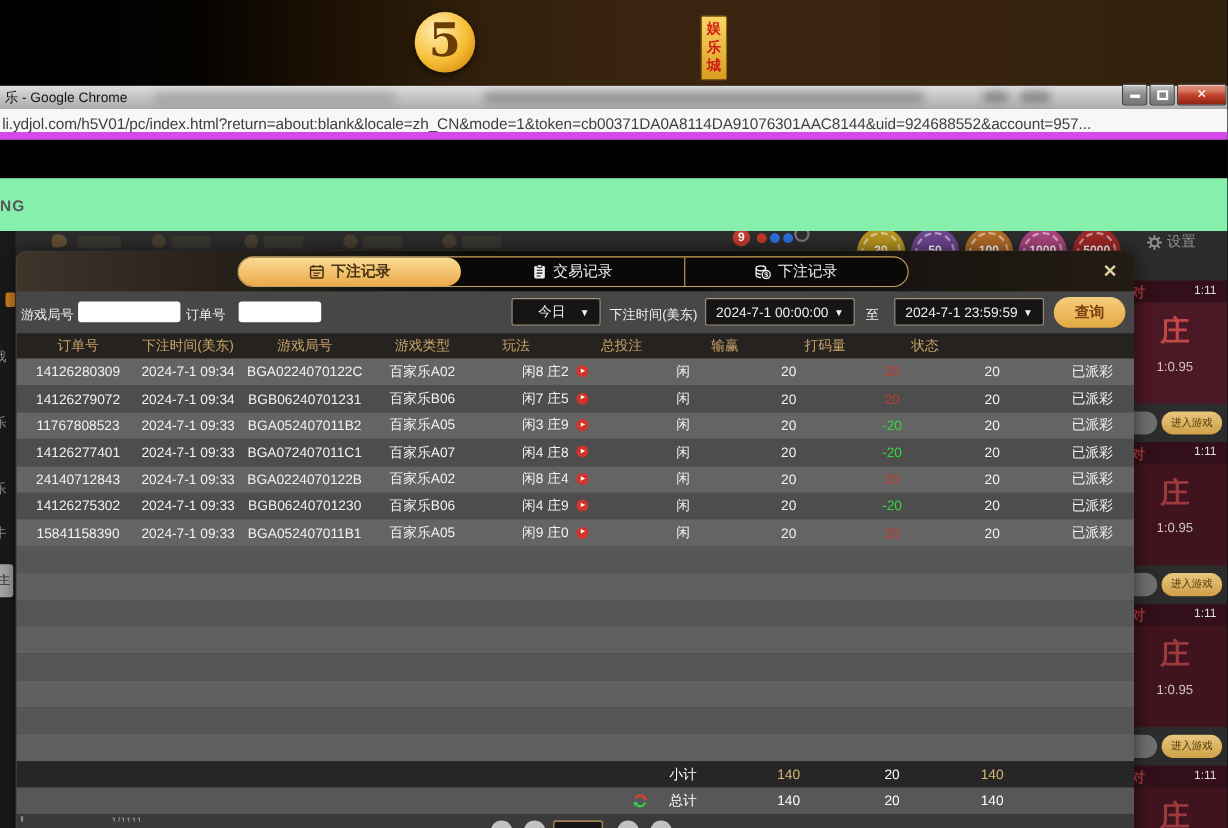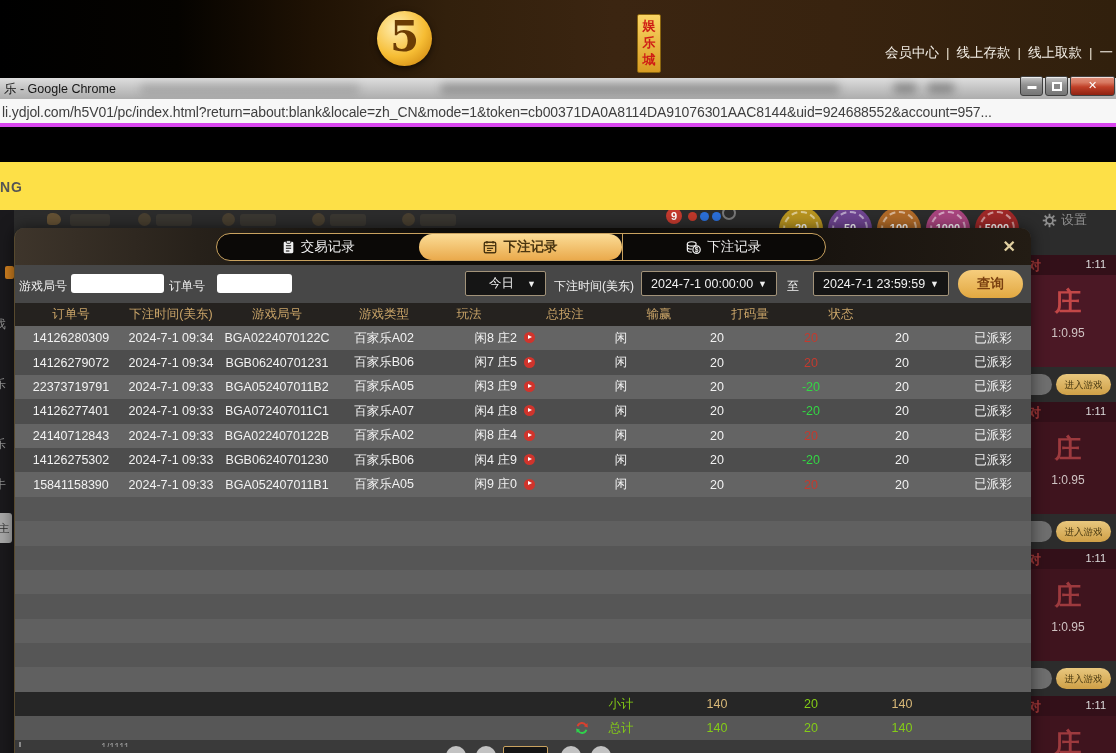--- a/index.html
+++ b/index.html
@@ -19,25 +19,25 @@
 #titlebar{left:0;top:78px;width:1116px;height:21px;background:linear-gradient(180deg,#dedede,#c6c6c6 45%,#adadad)}
 #tb-title{position:absolute;left:4px;top:3px;font-size:12.5px;color:#161616}
 .smudge{position:absolute;border-radius:8px;filter:blur(4px)}
 .winbtn{position:absolute;top:-2px;height:20px;border:1px solid #3f3f3f;border-radius:2px 2px 3px 3px;background:linear-gradient(180deg,#c8c8c8,#909090 45%,#757575);box-shadow:inset 0 1px 0 rgba(255,255,255,.7)}
 .winbtn .bar{position:absolute;left:50%;top:9px;transform:translateX(-50%);width:9px;height:3px;background:#fff}
 .winbtn .box{position:absolute;left:50%;top:5px;transform:translateX(-50%);width:10px;height:9px;border:2px solid #fff;background:#888}
 #btn-close{background:linear-gradient(180deg,#e8studio 0%,#d87a62 30%,#c04028 55%,#8f2212 100%);text-align:center}
 #btn-close{background:linear-gradient(180deg,#e0907c 0%,#d87a62 30%,#c04028 55%,#8f2212 100%)}
 #btn-close .glyph{display:block;color:#fff;font-size:11px;line-height:18px;font-weight:bold;font-family:"DejaVu Sans",sans-serif}
 
-#urlbar{left:0;top:99px;width:1116px;height:28px;background:#f7f7f7;border-bottom:4px solid #d946ef}
+#urlbar{left:0;top:99px;width:1116px;height:28px;background:#f7f7f7;border-bottom:7px solid #d946ef}
 #url-text{position:absolute;left:2px;top:5px;font-size:14px;color:#3f3f3f;white-space:nowrap;letter-spacing:-0.1px}
 #blackstrip{left:0;top:127px;width:1116px;height:35px;background:#000}
 
-#gameheader{left:0;top:162px;width:1116px;height:48px;background:#fde047}
+#gameheader{left:0;top:162px;width:1116px;height:48px;background:#86efac}
 #brand-frag{position:absolute;left:0;top:17px;font-size:14px;font-weight:bold;color:#555;letter-spacing:1px}
 .hicon{position:absolute;top:173px;width:20px;height:20px}
 
 #gamearea{left:0;top:210px;width:1116px;height:543px;background:#2c2c2c;overflow:hidden}
 .nav-smudge{position:absolute;top:4px;height:12px;background:#453f35;border-radius:3px;opacity:.6}
 .nav-dot{position:absolute;top:3px;width:13px;height:13px;border-radius:50%;background:#6b5636;opacity:.45}
 #nav-swoosh{position:absolute;left:47px;top:3px;width:14px;height:12px;background:#8a6a3a;opacity:.6;border-radius:40% 60% 50% 30%}
 #badge-9{position:absolute;left:666px;top:-2px;width:16px;height:16px;border-radius:50%;background:#c43a2e;color:#fff;font-size:11px;font-weight:bold;text-align:center;line-height:16px}
 .mini-dot{position:absolute;top:2px;width:9px;height:9px;border-radius:50%}
 #ring{position:absolute;left:722px;top:-4px;width:14px;height:14px;border-radius:50%;border:2px solid #787878}
@@ -89,21 +89,21 @@
 .trow.f-light{background:#606060}
 .trow.f-dark{background:#565656}
 .tc{font-size:12.5px;color:#f2f2f2;text-align:center;white-space:nowrap}
 .win-red{color:#c43a2e}
 .win-green{color:#33d744}
 .playbtn{display:inline-block;width:11px;height:11px;border-radius:50%;background:#d0342c;position:relative;vertical-align:-1.5px;margin-left:4px}
 .playbtn i{position:absolute;left:4px;top:2.8px;width:0;height:0;border-left:4px solid #fff;border-top:2.6px solid transparent;border-bottom:2.6px solid transparent}
 .c0{width:112px}.c1{width:88px}.c2{width:124px}.c3{width:90px}.c4{width:152px}.c5{width:80px}.c6{width:112px}.c7{width:76px}.c8{width:106px}.c9{width:76px}
 #subtotal-row{position:absolute;left:0;top:464px;width:1016px;height:24px;background:#262626;display:flex;align-items:center}
 #total-row{position:absolute;left:0;top:488px;width:1016px;height:24px;background:#575757;display:flex;align-items:center}
-.sumc{font-size:12.5px;text-align:center;color:#84cc16}
+.sumc{font-size:12.5px;text-align:center;color:#ffffff}
 .gold-num{color:#d8b878}
 #refresh-ic{position:absolute;left:560px;top:5px}
 #pager{position:absolute;left:0;top:512px;width:1016px;height:28px;background:#3a3a3a}
 .pcirc{position:absolute;top:6px;width:20px;height:20px;border-radius:50%;background:#c2c2c2}
 #pinput{position:absolute;left:488px;top:6px;width:45px;height:19px;background:#151515;border:1px solid #c9a25f;border-radius:2px}
 #pager-frag{position:absolute;left:86px;top:514px;width:60px;height:5px;overflow:hidden;color:#9a9a9a;font-size:10px}
 #pager-tick{position:absolute;left:4px;top:514px;width:2px;height:5px;background:#8a8a8a}
 </style>
 </head>
 <body>
@@ -111,23 +111,20 @@
 <div id="stage">
 
   <div id="site-header" class="abs">
     <div id="logo-circle" class="abs">
         <span>5</span>
       </div>
     <div id="logo-badge" class="abs">
       <div>娱</div>
       <div>乐</div>
       <div>城</div>
-    </div>
-    <div id="top-links" class="abs">
-      <span>会员中心</span><span class="sep">|</span><span>线上存款</span><span class="sep">|</span><span>线上取款</span><span class="sep">|</span><span>一</span>
     </div>
   </div>
 
   <div id="titlebar" class="abs">
     <div class="smudge" style="left:140px;top:5px;width:220px;height:11px;background:rgba(45,45,45,.18)"></div>
     <div class="smudge" style="left:440px;top:5px;width:400px;height:11px;background:rgba(30,30,30,.28)"></div>
     <div class="smudge" style="left:893px;top:5px;width:24px;height:10px;background:rgba(40,40,40,.4)"></div>
     <div class="smudge" style="left:927px;top:5px;width:28px;height:10px;background:rgba(40,40,40,.4)"></div>
     <div id="tb-title">乐 - Google Chrome</div>
     <div class="winbtn" style="left:1020px;width:23px">
@@ -281,35 +278,35 @@
           </div>
           <div class="card-body">
             <div class="banker">庄</div>
           </div>
         </div>
       </div>
 
     <div id="modal">
       <div id="modal-top">
         <div id="tab-group">
-          <div class="tab"><svg width="13" height="14" viewBox="0 0 14 16">
-                <rect x="1.5" y="2" width="11" height="13" rx="1.5" fill="#f0f0f0"></rect>
-                <rect x="4.5" y="0.8" width="5" height="3" rx="1" fill="#f0f0f0" stroke="#0b0907" stroke-width="1"></rect>
-                <line x1="4" y1="6.5" x2="10" y2="6.5" stroke="#0b0907" stroke-width="1.2"></line>
-                <line x1="4" y1="9.5" x2="10" y2="9.5" stroke="#0b0907" stroke-width="1.2"></line>
-                <line x1="4" y1="12.5" x2="8" y2="12.5" stroke="#0b0907" stroke-width="1.2"></line>
-              </svg><span>交易记录</span></div>
           <div class="tab active"><svg width="14" height="14" viewBox="0 0 16 16">
                 <rect x="1.5" y="2.5" width="13" height="12" rx="1.5" fill="none" stroke="#4a3510" stroke-width="1.6"></rect>
                 <line x1="4.5" y1="1" x2="4.5" y2="4" stroke="#4a3510" stroke-width="1.6"></line>
                 <line x1="11.5" y1="1" x2="11.5" y2="4" stroke="#4a3510" stroke-width="1.6"></line>
                 <line x1="2" y1="6.5" x2="14" y2="6.5" stroke="#4a3510" stroke-width="1.4"></line>
                 <line x1="4.5" y1="9.5" x2="11.5" y2="9.5" stroke="#4a3510" stroke-width="1.4"></line>
                 <line x1="4.5" y1="12" x2="9.5" y2="12" stroke="#4a3510" stroke-width="1.4"></line>
               </svg><span>下注记录</span></div>
+          <div class="tab"><svg width="13" height="14" viewBox="0 0 14 16">
+                <rect x="1.5" y="2" width="11" height="13" rx="1.5" fill="#f0f0f0"></rect>
+                <rect x="4.5" y="0.8" width="5" height="3" rx="1" fill="#f0f0f0" stroke="#0b0907" stroke-width="1"></rect>
+                <line x1="4" y1="6.5" x2="10" y2="6.5" stroke="#0b0907" stroke-width="1.2"></line>
+                <line x1="4" y1="9.5" x2="10" y2="9.5" stroke="#0b0907" stroke-width="1.2"></line>
+                <line x1="4" y1="12.5" x2="8" y2="12.5" stroke="#0b0907" stroke-width="1.2"></line>
+              </svg><span>交易记录</span></div>
           <div class="tab bl"><svg width="15" height="14" viewBox="0 0 16 16">
                 <ellipse cx="6" cy="4.5" rx="5" ry="2.5" fill="none" stroke="#f0f0f0" stroke-width="1.4"></ellipse>
                 <path d="M1 4.5 V8 c0 1.4 2.2 2.5 5 2.5 M1 8 V11.5 c0 1.4 2.2 2.5 5 2.5" fill="none" stroke="#f0f0f0" stroke-width="1.4"></path>
                 <circle cx="11.5" cy="11" r="4.2" fill="#0b0907" stroke="#f0f0f0" stroke-width="1.4"></circle>
                 <text x="11.5" y="14" text-anchor="middle" font-size="7.5" font-weight="bold" fill="#f0f0f0" font-family="Liberation Sans,sans-serif">$</text>
               </svg><span>下注记录</span></div>
         </div>
         <div id="modal-close">✕</div>
       </div>
 
@@ -365,21 +362,21 @@
             <div class="tc c2">BGB06240701231</div>
             <div class="tc c3">百家乐B06</div>
             <div class="tc c4">闲7 庄5 <span class="playbtn"><i></i></span></div>
             <div class="tc c5">闲</div>
             <div class="tc c6">20</div>
             <div class="tc c7 win-red">20</div>
             <div class="tc c8">20</div>
             <div class="tc c9">已派彩</div>
           </div>
           <div class="trow light">
-            <div class="tc c0">22373719791</div>
+            <div class="tc c0">11767808523</div>
             <div class="tc c1">2024-7-1 09:33</div>
             <div class="tc c2">BGA052407011B2</div>
             <div class="tc c3">百家乐A05</div>
             <div class="tc c4">闲3 庄9 <span class="playbtn"><i></i></span></div>
             <div class="tc c5">闲</div>
             <div class="tc c6">20</div>
             <div class="tc c7 win-green">-20</div>
             <div class="tc c8">20</div>
             <div class="tc c9">已派彩</div>
           </div>

